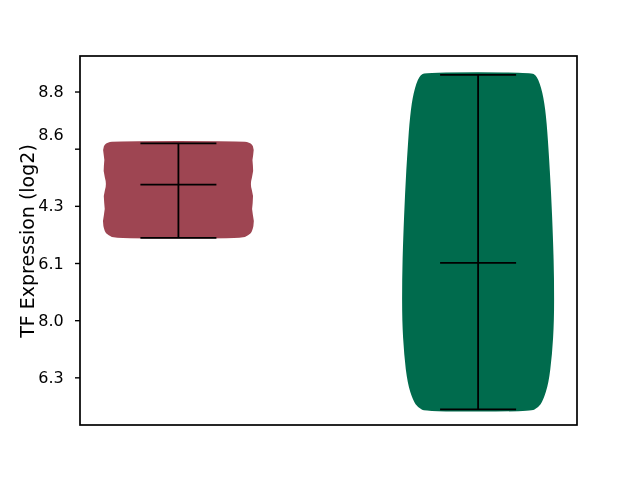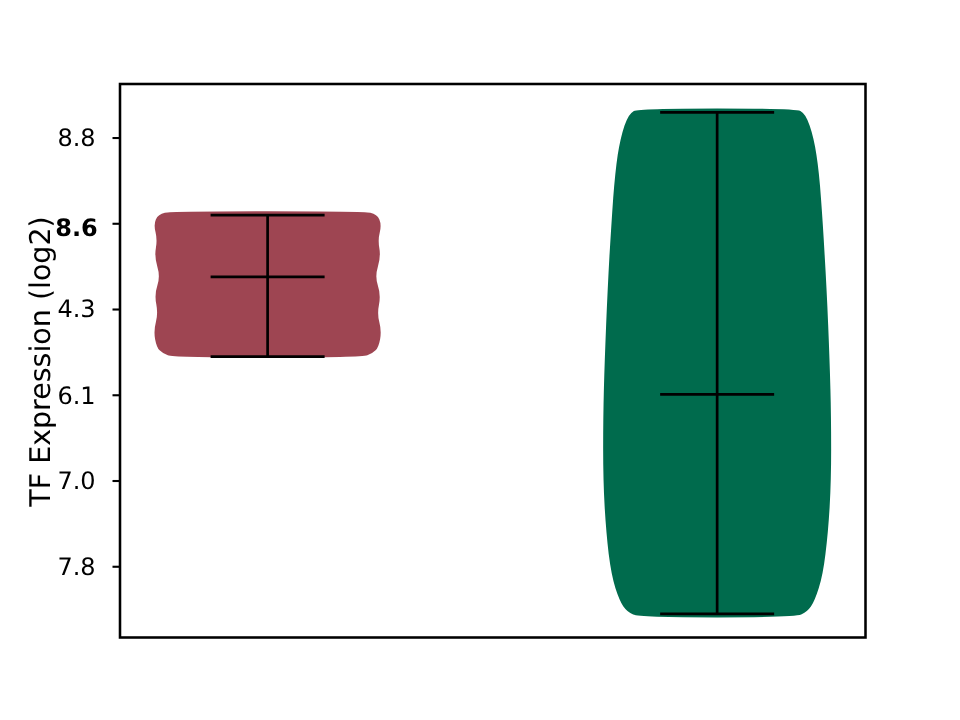--- a/index.html
+++ b/index.html
@@ -58,19 +58,19 @@
       <line x1="140.406" y1="184.62122385747458" x2="216.406" y2="184.62122385747458" stroke="#000000" stroke-width="1.8"></line>
       <path d="M478.1 72.3 Q530.1 72.3 533.6 74.0 Q537.1 75.7 539.8 83.9 Q542.6 92.0 544.3 103.4 Q546.1 114.9 547.3 132.0 Q548.6 149.2 549.8 170.6 Q551.1 192.1 552.1 216.3 Q553.1 240.6 553.6 259.2 Q554.1 277.8 554.1 299.2 Q554.1 320.7 553.1 337.8 Q552.1 355.0 550.3 369.3 Q548.6 383.6 545.8 392.1 Q543.1 400.7 540.6 404.3 Q538.1 407.9 534.1 409.7 Q530.1 411.6 478.1 411.6 Q426.1 411.6 422.1 409.7 Q418.1 407.9 415.6 404.3 Q413.1 400.7 410.3 392.1 Q407.6 383.6 405.8 369.3 Q404.1 355.0 403.1 337.8 Q402.1 320.7 402.1 299.2 Q402.1 277.8 402.6 259.2 Q403.1 240.6 404.1 216.3 Q405.1 192.1 406.3 170.6 Q407.6 149.2 408.8 132.0 Q410.1 114.9 411.8 103.4 Q413.6 92.0 416.3 83.9 Q419.1 75.7 422.6 74.0 Q426.1 72.3 478.1 72.3 Z" fill="#006b4d" stroke="none"></path>
       <line x1="478.09700000000004" y1="74.86444616576318" x2="478.09700000000004" y2="409.27962819519735" stroke="#000000" stroke-width="1.8"></line>
       <line x1="440.09700000000004" y1="74.86444616576318" x2="516.097" y2="74.86444616576318" stroke="#000000" stroke-width="1.8"></line>
       <line x1="440.09700000000004" y1="409.27962819519735" x2="516.097" y2="409.27962819519735" stroke="#000000" stroke-width="1.8"></line>
       <line x1="440.09700000000004" y1="262.93725793958174" x2="516.097" y2="262.93725793958174" stroke="#000000" stroke-width="1.8"></line>
     </svg>
   <div class="ylabel">TF Expression (log2)</div>
   <div id="tick-layer">
       <div class="ytick" style="top: 82.0139px;">8.8</div>
-      <div class="ytick" style="top: 142px; font-weight: bold;">8.6</div>
+      <div class="ytick" style="top: 125px;">8.6</div>
       <div class="ytick" style="top: 196.344px;">4.3</div>
       <div class="ytick" style="top: 253.509px;">6.1</div>
-      <div class="ytick" style="top: 310.674px;">7.0</div>
-      <div class="ytick" style="top: 367.839px;">7.8</div>
+      <div class="ytick" style="top: 310.674px;">8.0</div>
+      <div class="ytick" style="top: 367.839px;">6.3</div>
     </div>
 </div>
 
 </body></html>

